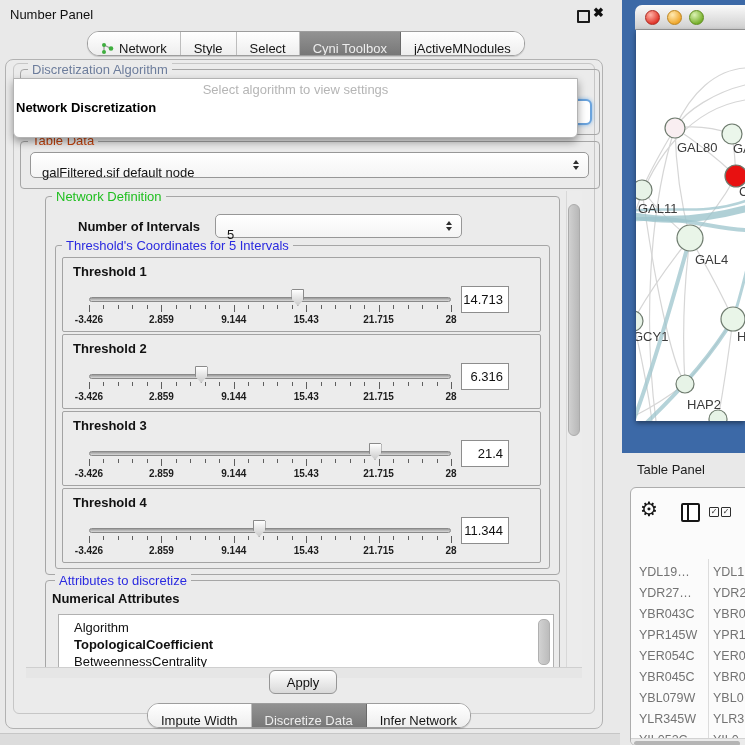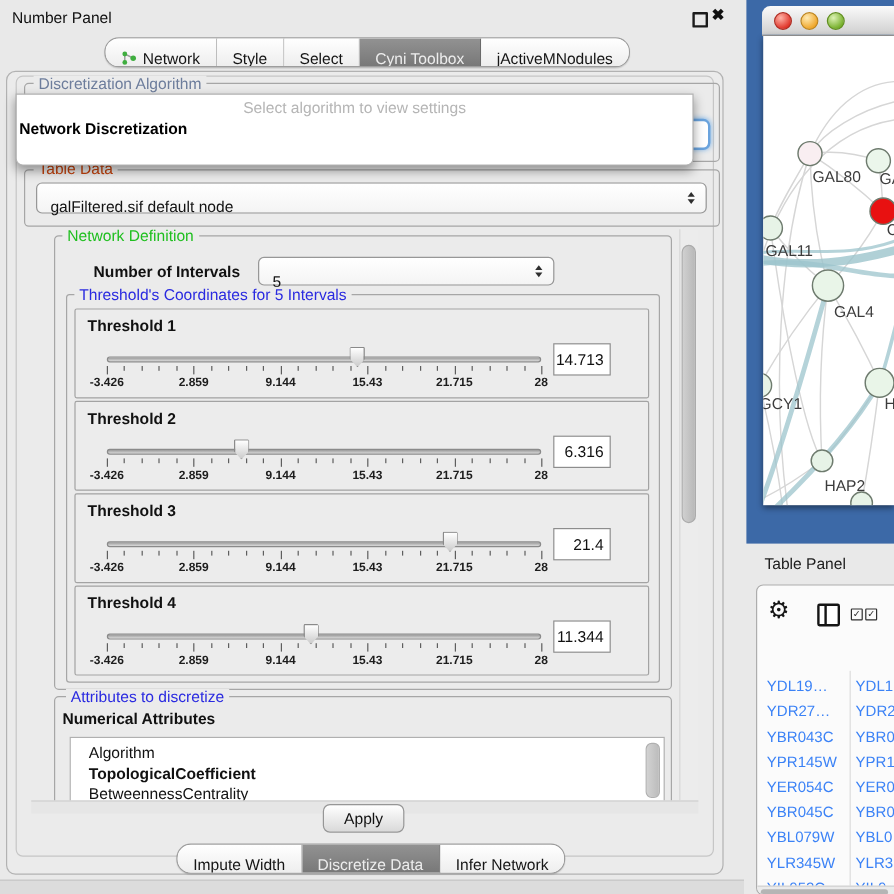--- a/index.html
+++ b/index.html
@@ -76,21 +76,21 @@
   .colicon{position:absolute;left:50px;top:15px;width:15px;height:15px;border:2px solid #151515;border-radius:2px;background:#fff}
   .colbar{position:absolute;left:4px;top:0;width:2px;height:100%;background:#151515}
   .chk{position:absolute;top:19px;width:8px;height:8px;border:1.5px solid #2e2e2e;border-radius:1px;
        font-size:8px;line-height:8px;text-align:center;color:#2e2e2e}
   .th-row{position:absolute;left:0;top:49px;width:100%;height:22px;border-top:1px solid #bdbdbd;border-bottom:1px solid #a8a8a8}
   .th-c1{position:absolute;left:1px;top:0;width:76px;height:22px;background:#bcdff0;border-right:1px solid #8fb4c6;
          font-size:12px;color:#2b2b2b;text-align:center;line-height:22px}
   .th-c2{position:absolute;left:78px;top:0;width:60px;height:22px;background:#e3e3e3;
          font-size:12px;color:#2b2b2b;line-height:22px;padding-left:14px}
   .coldiv{position:absolute;left:77px;top:71px;width:1px;height:180px;background:#dcdcdc}
-  .trow{position:absolute;left:0;width:100%;height:21px;font-size:12.5px;line-height:21px;color:#3b82f6}
+  .trow{position:absolute;left:0;width:100%;height:21px;font-size:12.5px;line-height:21px;color:#737373}
   .trow .c1{position:absolute;left:8px}
   .trow .c2{position:absolute;left:82px}
   .tp-hsb{position:absolute;left:0;top:250px;width:115px;height:8px;background:#ebebeb;border-top:1px solid #d2d2d2}
   .tp-hsb .thumb2{position:absolute;left:3px;top:1.5px;width:106px;height:5px;border-radius:3px;background:#b5b5b5}
   .bottom-strip{left:0;top:733px;width:620px;height:12px;background:#dcdcdc;border-top:1px solid #c6c6c6}
 </style>
 </head>
 <body>
 
 <div class="abs cp-title">Number Panel</div>

